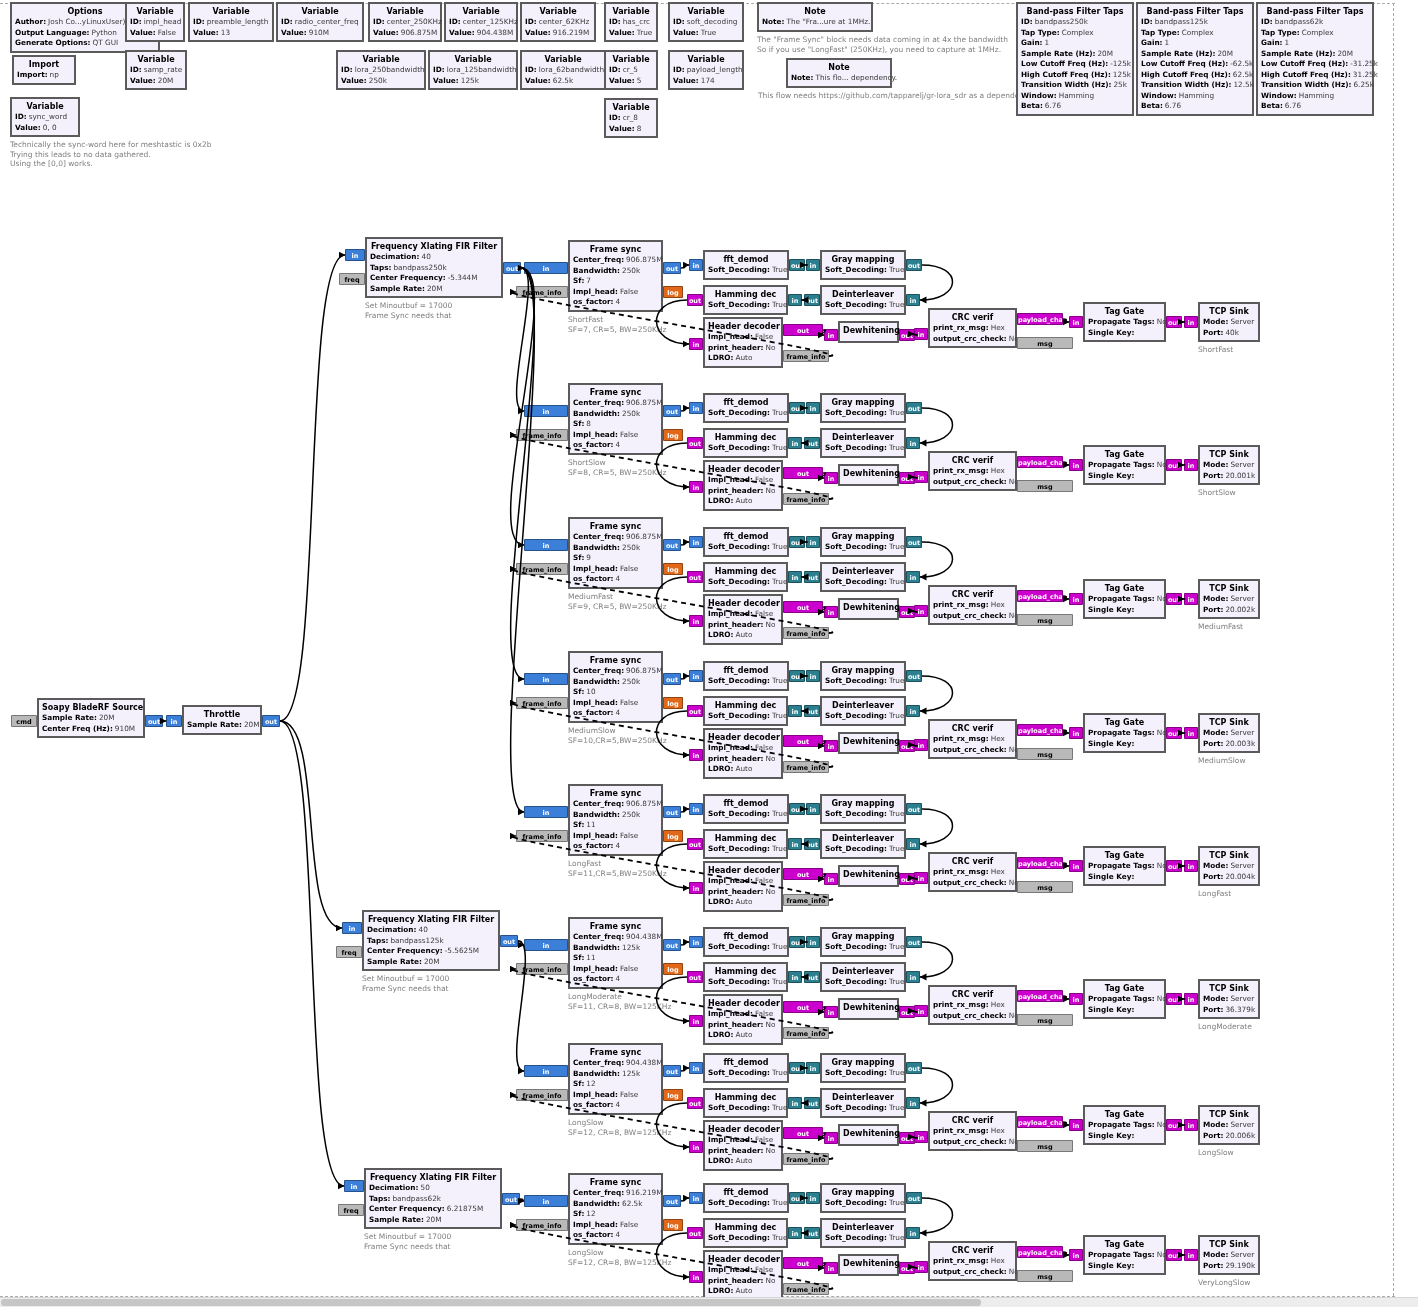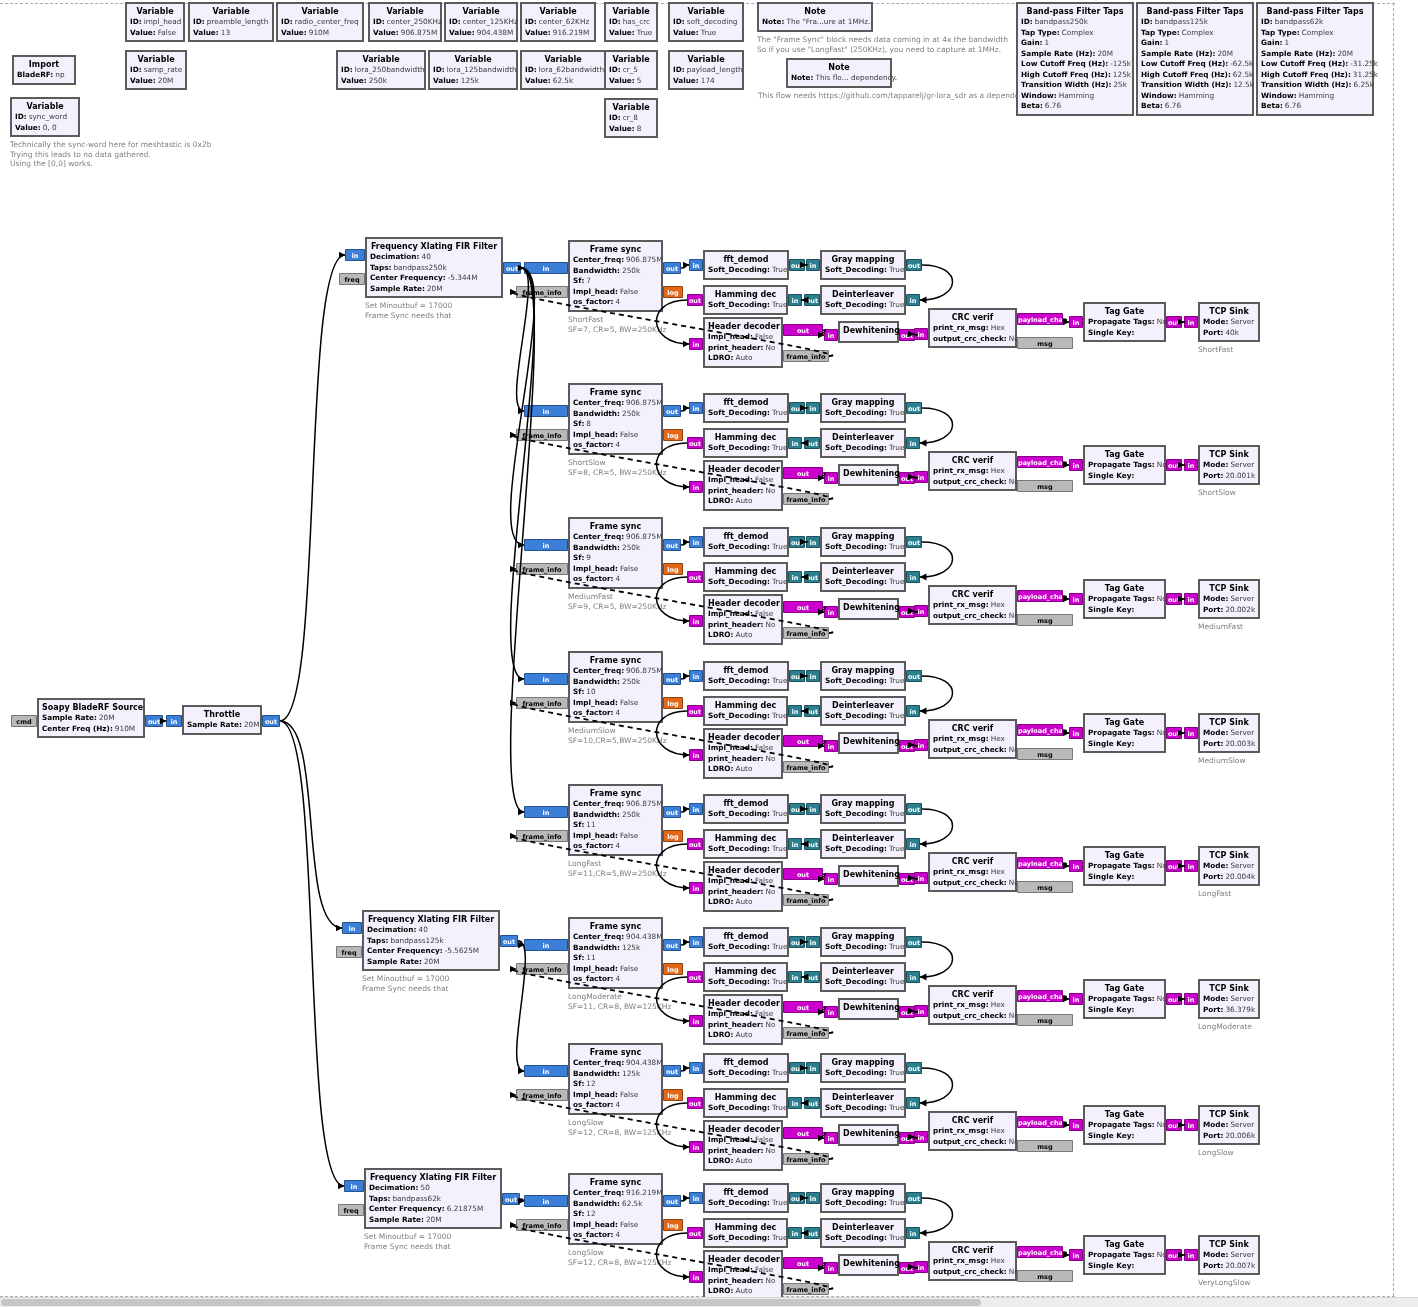--- a/index.html
+++ b/index.html
@@ -128,23 +128,29 @@
       <path d="M805,1198 C813,1198 798,1198 806,1198" fill="none" stroke="#000" stroke-width="1.5" marker-end="url(#arr)"></path>
       <path d="M922,1198 C964,1198 962,1233 920,1233" fill="none" stroke="#000" stroke-width="1.5" marker-end="url(#arr)"></path>
       <path d="M804,1233 C796,1233 810,1233 802,1233" fill="none" stroke="#000" stroke-width="1.5" marker-end="url(#arr)"></path>
       <path d="M687,1233 C645,1233 647,1277 689,1277" fill="none" stroke="#000" stroke-width="1.5" marker-end="url(#arr)"></path>
       <path d="M823,1263 C831,1263 816,1268 824,1268" fill="none" stroke="#000" stroke-width="1.5" marker-end="url(#arr)"></path>
       <path d="M915,1268 C923,1268 906,1267 914,1267" fill="none" stroke="#000" stroke-width="1.5" marker-end="url(#arr)"></path>
       <path d="M1063,1252 C1071,1252 1061,1255 1069,1255" fill="none" stroke="#000" stroke-width="1.5" marker-end="url(#arr)"></path>
       <path d="M1182,1255 C1190,1255 1176,1255 1184,1255" fill="none" stroke="#000" stroke-width="1.5" marker-end="url(#arr)"></path>
       <path d="M829,1289 C874,1289 471,1225 516,1225" fill="none" stroke="#000" stroke-width="1.8" stroke-dasharray="5 4" marker-end="url(#arr)"></path>
     </svg>
+    <div class="blk" style="left: 10px; top: 2px; width: 150px;">
+      <div class="t">Options</div>
+      <div class="p"><b>Author:</b><span>Josh Co...yLinuxUser)</span></div>
+      <div class="p"><b>Output Language:</b><span>Python</span></div>
+      <div class="p"><b>Generate Options:</b><span>QT GUI</span></div>
+    </div>
     <div class="blk" style="left: 12px; top: 55px; width: 64px;">
       <div class="t">Import</div>
-      <div class="p"><b>BladeRF:</b><span>np</span></div>
+      <div class="p"><b>Import:</b><span>np</span></div>
     </div>
     <div class="blk" style="left: 10px; top: 97px; width: 70px;">
       <div class="t">Variable</div>
       <div class="p"><b>ID:</b><span>sync_word</span></div>
       <div class="p"><b>Value:</b><span>0, 0</span></div>
     </div>
     <div class="cmt" style="left: 10px; top: 140px;">Technically the sync-word here for meshtastic is 0x2b
 Trying this leads to no data gathered.
 Using the [0,0] works.</div>
     <div class="blk" style="left: 125px; top: 2px; width: 60px;">
@@ -899,17 +905,17 @@
     <div class="blk" style="left: 1083px; top: 1235px; width: 83px;">
       <div class="t">Tag Gate</div>
       <div class="p"><b>Propagate Tags:</b><span>No</span></div>
       <div class="p"><b>Single Key:</b><span></span></div>
       <span class="port magenta" style="top: 12px; width: 14px; left: -16px;">in</span>
       <span class="port magenta" style="top: 12px; width: 16px; right: -18px;">out</span>
     </div>
     <div class="blk" style="left: 1198px; top: 1235px; width: 62px;">
       <div class="t">TCP Sink</div>
       <div class="p"><b>Mode:</b><span>Server</span></div>
-      <div class="p"><b>Port:</b><span>20.007k</span></div>
+      <div class="p"><b>Port:</b><span>29.190k</span></div>
       <span class="port magenta" style="top: 12px; width: 14px; left: -16px;">in</span>
     </div>
     <div class="cmt" style="left: 1198px; top: 1278px;">VeryLongSlow</div>
   </div>
 
 </body></html>

